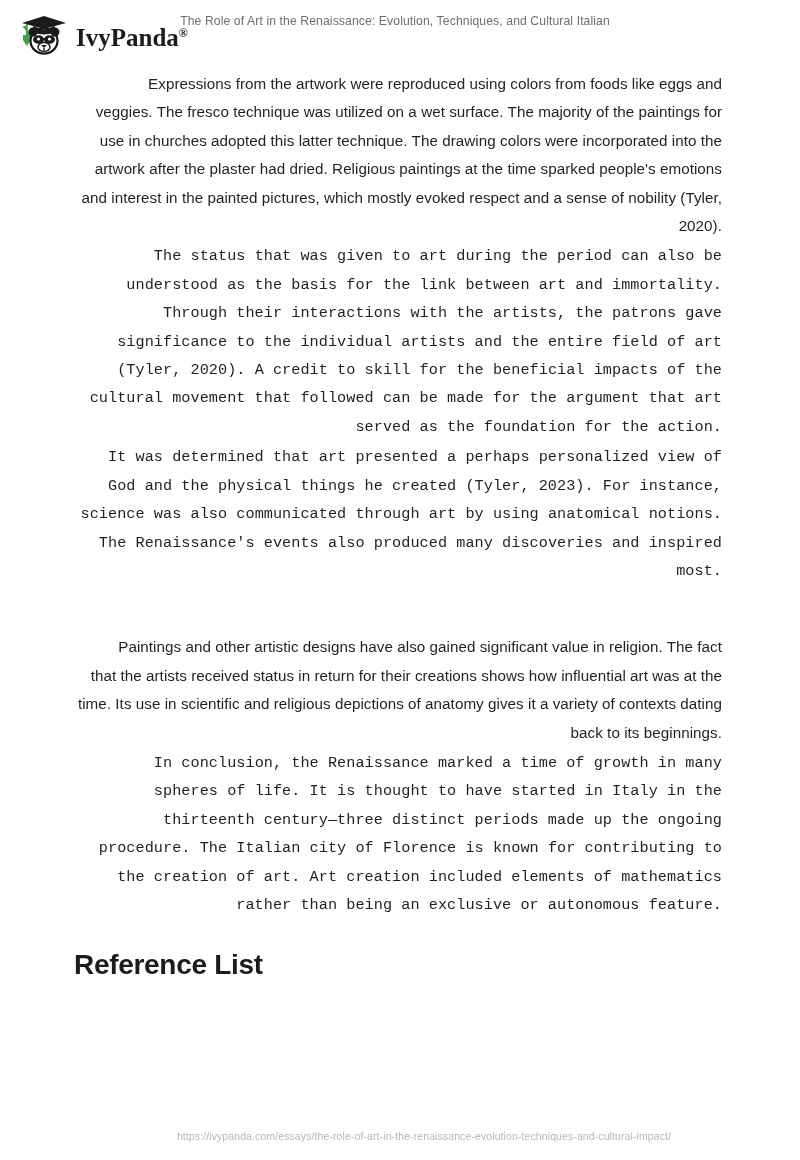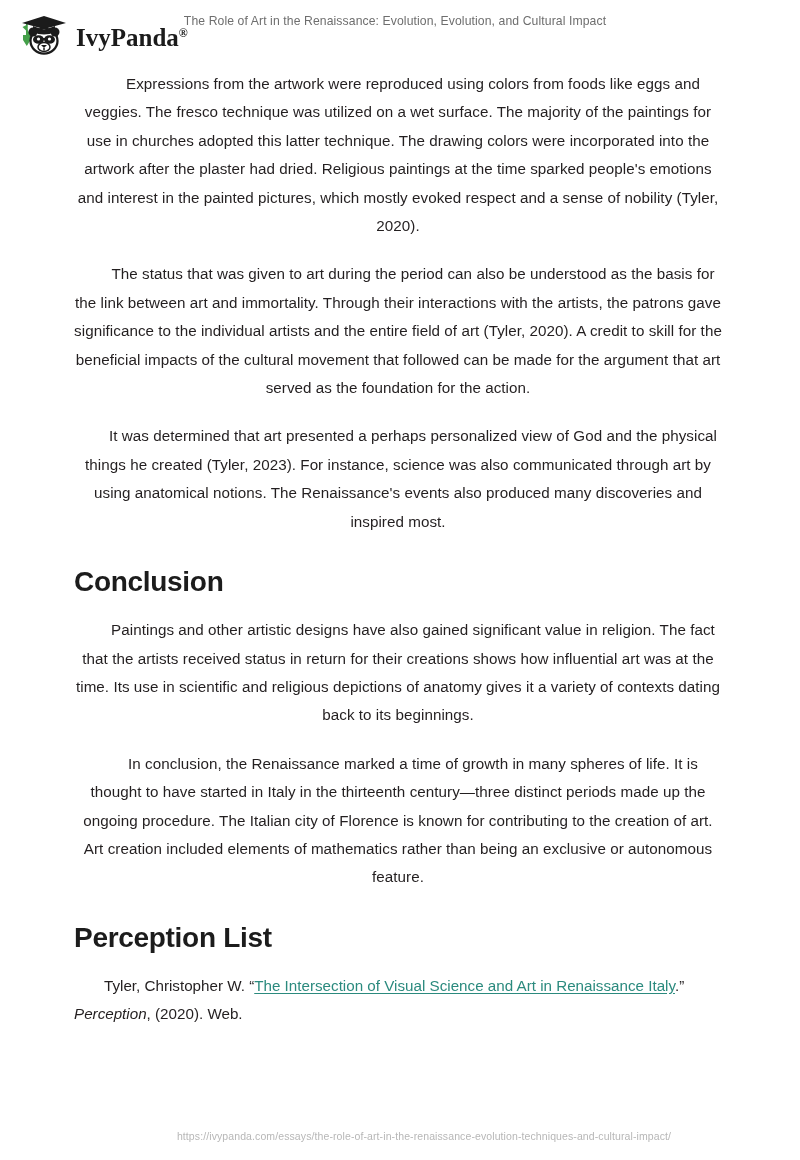--- a/index.html
+++ b/index.html
@@ -70,26 +70,26 @@
   .doc {
     position: absolute;
     left: 74px;
     top: 70px;
     width: 648px;
   }
   p.para {
     margin: 0 0 0 0;
     font-size: 15.2px;
     line-height: 28.4px;
-    text-align: center;
+    text-align: right;
     text-indent: 30px;
     color: #231f20;
     letter-spacing: 0.05px;
   }
-  p.para + p.para { margin-top: 20px; }
+  p.para + p.para { margin-top: 2px; font-family: Liberation Mono, monospace; }
 
   h2.section-heading {
     font-size: 28px;
     font-weight: bold;
     line-height: 32px;
     margin: 0;
     color: #1c1c1c;
     letter-spacing: -0.3px;
   }
   .gap-before-heading { height: 30px; }
@@ -164,39 +164,37 @@
       </g>
 
       <ellipse cx="52" cy="70" rx="12" ry="9" fill="#ffffff" stroke="#1b1b1b" stroke-width="3"></ellipse>
 
       <path d="M46 66 L58 66 L52 72 Z" fill="#1b1b1b"></path>
       <path d="M52 72 L52 77" stroke="#1b1b1b" stroke-width="3" fill="none"></path>
     </svg>
     <span class="brand-word"><span>IvyPanda</span><span class="reg">®</span></span>
   </div>
 
-  <div class="header-title">The Role of Art in the Renaissance: Evolution, Evolution, and Cultural Impact</div>
+  <div class="header-title">The Role of Art in the Renaissance: Evolution, Techniques, and Cultural Italian</div>
 </div>
 
 <div class="doc">
 
   <p class="para">Expressions from the artwork were reproduced using colors from foods like eggs and veggies. The fresco technique was utilized on a wet surface. The majority of the paintings for use in churches adopted this latter technique. The drawing colors were incorporated into the artwork after the plaster had dried. Religious paintings at the time sparked people's emotions and interest in the painted pictures, which mostly evoked respect and a sense of nobility (Tyler, 2020).</p>
   <p class="para">The status that was given to art during the period can also be understood as the basis for the link between art and immortality. Through their interactions with the artists, the patrons gave significance to the individual artists and the entire field of art (Tyler, 2020). A credit to skill for the beneficial impacts of the cultural movement that followed can be made for the argument that art served as the foundation for the action.</p>
   <p class="para">It was determined that art presented a perhaps personalized view of God and the physical things he created (Tyler, 2023). For instance, science was also communicated through art by using anatomical notions. The Renaissance's events also produced many discoveries and inspired most.</p>
 
   <div class="gap-before-heading"></div>
-  <h2 class="section-heading">Conclusion</h2>
   <div class="gap-after-heading"></div>
 
   <p class="para">Paintings and other artistic designs have also gained significant value in religion. The fact that the artists received status in return for their creations shows how influential art was at the time. Its use in scientific and religious depictions of anatomy gives it a variety of contexts dating back to its beginnings.</p>
   <p class="para">In conclusion, the Renaissance marked a time of growth in many spheres of life. It is thought to have started in Italy in the thirteenth century—three distinct periods made up the ongoing procedure. The Italian city of Florence is known for contributing to the creation of art. Art creation included elements of mathematics rather than being an exclusive or autonomous feature.</p>
 
   <div class="gap-before-heading"></div>
-  <h2 class="section-heading">Perception List</h2>
+  <h2 class="section-heading">Reference List</h2>
   <div class="gap-after-heading"></div>
 
-  <p class="reference"><span>Tyler, Christopher W. “</span><a class="ref-link" href="#">The Intersection of Visual Science and Art in Renaissance Italy</a><span>.” </span><span class="italic">Perception</span><span>, (2020). Web.</span></p>
 
 </div>
 
 <div class="page-footer">
   <div class="footer-url">https://ivypanda.com/essays/the-role-of-art-in-the-renaissance-evolution-techniques-and-cultural-impact/</div>
 </div>
 
 </body></html>

